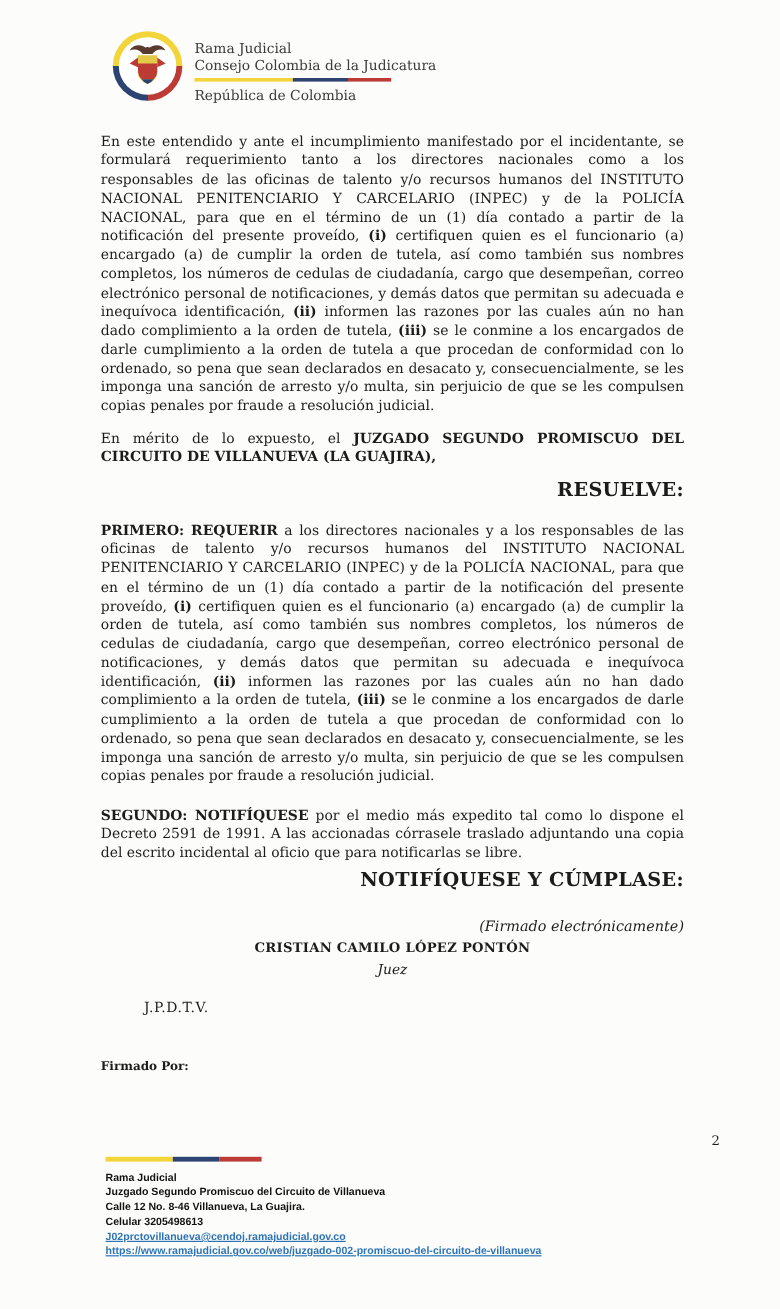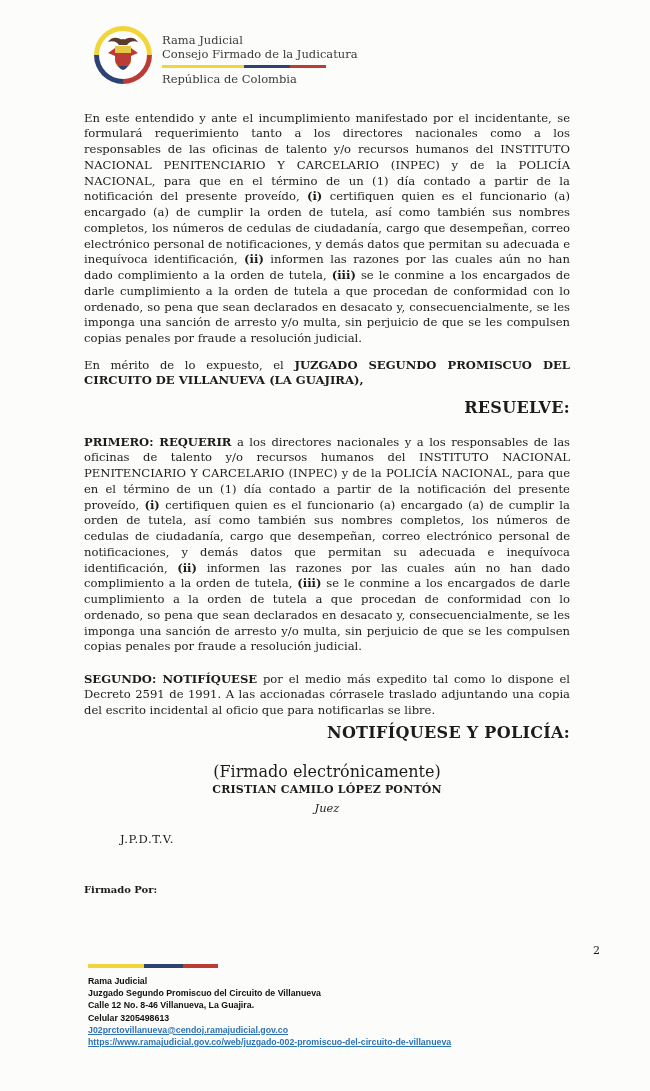--- a/index.html
+++ b/index.html
@@ -40,21 +40,21 @@
     position:absolute;left:84px;width:486px;
     font-size:11.6px;line-height:15.75px;text-align:justify;
   }
   .doc-par b{font-weight:bold;}
   .heading{
     position:absolute;left:84px;width:486px;text-align:right;
     font-weight:bold;font-size:16px;letter-spacing:.3px;
   }
   
   .sig-block{position:absolute;left:84px;width:486px;text-align:center;}
-  .sig-esigned{font-size:16px;line-height:18px;}
+  .sig-esigned{font-style:italic;font-size:12px;line-height:18px;text-align:right;}
   .sig-name{font-weight:bold;font-size:11px;line-height:18px;letter-spacing:.2px;}
   .sig-title{font-style:italic;font-size:11.5px;line-height:18px;}
   .initials{position:absolute;left:84px;top:832px;font-size:11.6px;letter-spacing:.5px;margin-left:36px;}
   .signed-label{position:absolute;left:84px;top:884px;width:486px;text-align:left;
     font-weight:bold;font-size:10px;}
   .signed-name{position:absolute;left:84px;top:925px;width:486px;text-align:center;
     font-weight:bold;font-size:12px;white-space:pre-wrap;letter-spacing:.3px;}
   .page-number{position:absolute;left:593px;top:944px;font-size:11px;}
   
   .footer{position:absolute;left:88px;top:964px;
@@ -84,41 +84,41 @@
           <path d="M25 13 L32 18 L25 21 Z" fill="#BC3C35"></path>
 
           <path d="M9 11 H25 V25 Q25 32 17 35 Q9 32 9 25 Z" fill="#e3c84a"></path>
           <path d="M9 18 H25 V25 Q25 28 22 31 L12 31 Q9 28 9 25 Z" fill="#BC3C35"></path>
           <path d="M12 31 H22 Q20 34 17 35 Q14 34 12 31 Z" fill="#2D4472"></path>
         </svg>
       </div>
     </div>
     <div class="header-text">
       <div>Rama Judicial</div>
-      <div>Consejo Firmado de la Judicatura</div>
+      <div>Consejo Colombia de la Judicatura</div>
       <div class="header-divider">
         <span class="hd-y"></span>
         <span class="hd-b"></span>
         <span class="hd-r"></span>
       </div>
       <div>República de Colombia</div>
     </div>
   </div>
 
   <p class="doc-par" style="top:99px"><span>En este entendido y ante el incumplimiento manifestado por el incidentante, se formulará requerimiento tanto a los directores nacionales como a los responsables de las oficinas de talento y/o recursos humanos del INSTITUTO NACIONAL PENITENCIARIO Y CARCELARIO (INPEC) y de la POLICÍA NACIONAL, para que en el término de un (1) día contado a partir de la notificación del presente proveído, </span><b>(i)</b><span> certifiquen quien es el funcionario (a) encargado (a) de cumplir la orden de tutela, así como también sus nombres completos, los números de cedulas de ciudadanía, cargo que desempeñan, correo electrónico personal de notificaciones, y demás datos que permitan su adecuada e inequívoca identificación, </span><b>(ii)</b><span> informen las razones por las cuales aún no han dado complimiento a la orden de tutela, </span><b>(iii)</b><span> se le conmine a los encargados de darle cumplimiento a la orden de tutela a que procedan de conformidad con lo ordenado, so pena que sean declarados en desacato y, consecuencialmente, se les imponga una sanción de arresto y/o multa, sin perjuicio de que se les compulsen copias penales por fraude a resolución judicial.</span></p>
 
   <p class="doc-par" style="top:346px"><span>En mérito de lo expuesto, el </span><b>JUZGADO SEGUNDO PROMISCUO DEL CIRCUITO DE VILLANUEVA (LA GUAJIRA),</b></p>
 
   <div class="heading" style="top:398px">RESUELVE:</div>
 
   <p class="doc-par" style="top:423px"><b>PRIMERO: REQUERIR</b><span> a los directores nacionales y a los responsables de las oficinas de talento y/o recursos humanos del INSTITUTO NACIONAL PENITENCIARIO Y CARCELARIO (INPEC) y de la POLICÍA NACIONAL, para que en el término de un (1) día contado a partir de la notificación del presente proveído, </span><b>(i)</b><span> certifiquen quien es el funcionario (a) encargado (a) de cumplir la orden de tutela, así como también sus nombres completos, los números de cedulas de ciudadanía, cargo que desempeñan, correo electrónico personal de notificaciones, y demás datos que permitan su adecuada e inequívoca identificación, </span><b>(ii)</b><span> informen las razones por las cuales aún no han dado complimiento a la orden de tutela, </span><b>(iii)</b><span> se le conmine a los encargados de darle cumplimiento a la orden de tutela a que procedan de conformidad con lo ordenado, so pena que sean declarados en desacato y, consecuencialmente, se les imponga una sanción de arresto y/o multa, sin perjuicio de que se les compulsen copias penales por fraude a resolución judicial.</span></p>
 
   <p class="doc-par" style="top:660px"><b>SEGUNDO: NOTIFÍQUESE</b><span> por el medio más expedito tal como lo dispone el Decreto 2591 de 1991. A las accionadas córrasele traslado adjuntando una copia del escrito incidental al oficio que para notificarlas se libre.</span></p>
 
-  <div class="heading" style="top:723px">NOTIFÍQUESE Y POLICÍA:</div>
+  <div class="heading" style="top:723px">NOTIFÍQUESE Y CÚMPLASE:</div>
 
   <div class="sig-block" style="top:763px">
     <div class="sig-esigned">(Firmado electrónicamente)</div>
     <div class="sig-name">CRISTIAN CAMILO LÓPEZ PONTÓN</div>
     <div class="sig-title">Juez</div>
   </div>
 
   <div class="initials">J.P.D.T.V.</div>
 
   <div class="signed-label">Firmado Por:</div>

